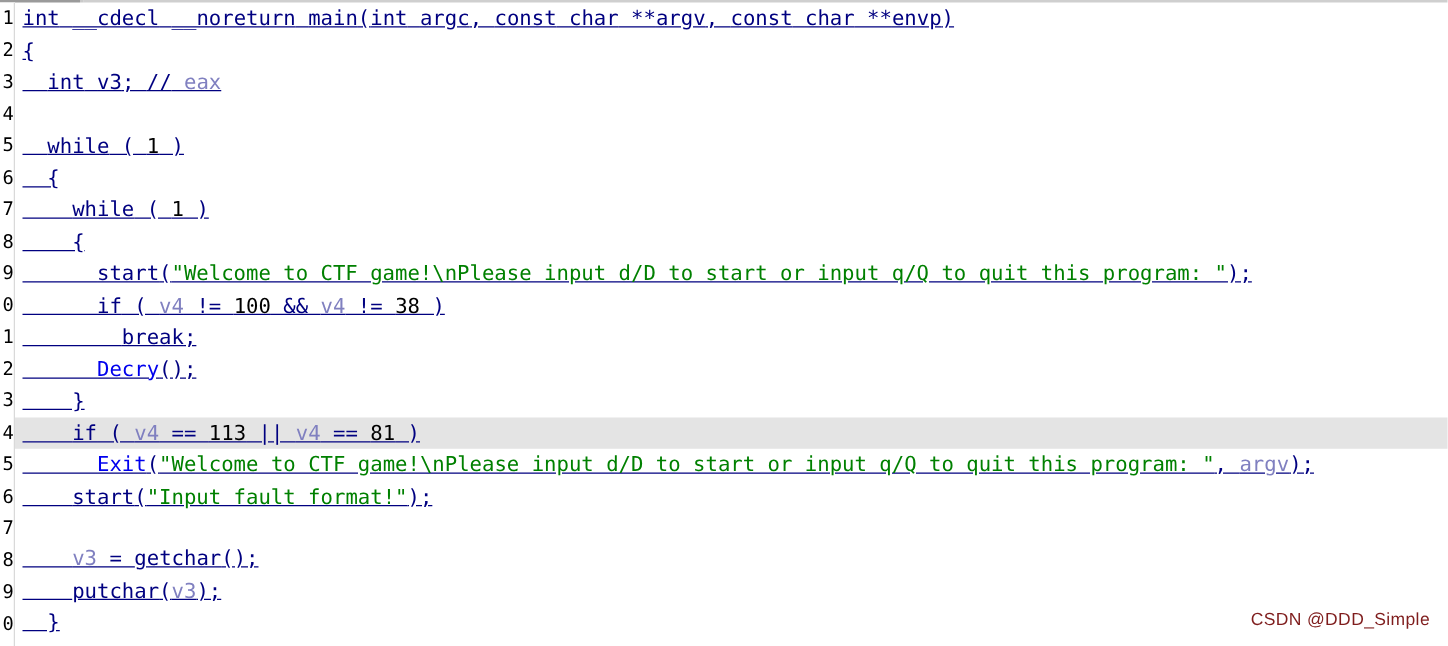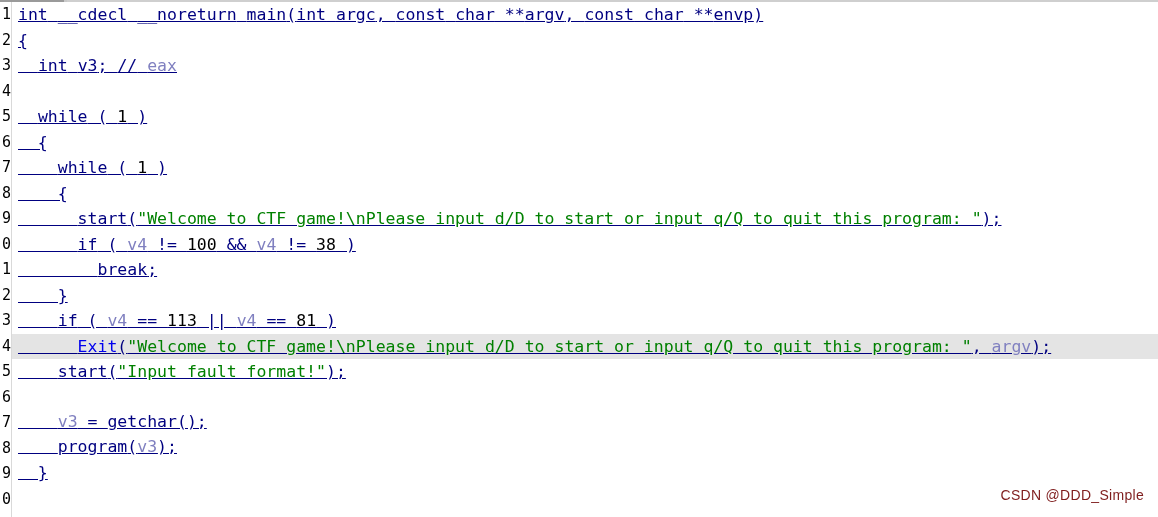--- a/index.html
+++ b/index.html
@@ -120,26 +120,27 @@
         <div class="line" style="position: relative; z-index: 1;"><span class="pun">  </span><span class="kw">int</span><span class="pun"> </span><span class="kw">v3</span><span class="pun">; </span><span class="cmtm">//</span><span class="pun"> </span><span class="cmt">eax</span></div>
         <div class="line" style="position: relative; z-index: 1;"><span class="pun"></span></div>
         <div class="line" style="position: relative; z-index: 1;"><span class="pun">  </span><span class="kw">while</span><span class="pun"> ( </span><span class="num">1</span><span class="pun"> )</span></div>
         <div class="line" style="position: relative; z-index: 1;"><span class="pun">  {</span></div>
         <div class="line" style="position: relative; z-index: 1;"><span class="pun">    </span><span class="kw">while</span><span class="pun"> ( </span><span class="num">1</span><span class="pun"> )</span></div>
         <div class="line" style="position: relative; z-index: 1;"><span class="pun">    {</span></div>
         <div class="line" style="position: relative; z-index: 1;"><span class="pun">      </span><span class="fn">start</span><span class="pun">(</span><span class="str">"Welcome to CTF game!\nPlease input d/D to start or input q/Q to quit this program: "</span><span class="pun">);</span></div>
         <div class="line" style="position: relative; z-index: 1;"><span class="pun">      </span><span class="kw">if</span><span class="pun"> ( </span><span class="var">v4</span><span class="pun"> != </span><span class="num">100</span><span class="pun"> &amp;&amp; </span><span class="var">v4</span><span class="pun"> != </span><span class="num">38</span><span class="pun"> )</span></div>
         <div class="line" style="position: relative; z-index: 1;"><span class="pun">        </span><span class="kw">break</span><span class="pun">;</span></div>
         <div class="hl-band" style="top: 331.5px; z-index: 0;"></div>
+        <div class="line hl" style="background: transparent; position: relative; z-index: 1;"><span class="pun">      </span><span class="ufn">Decry</span><span class="pun">();</span></div>
         <div class="line" style="position: relative; z-index: 1;"><span class="pun">    }</span></div>
         <div class="line" style="position: relative; z-index: 1;"><span class="pun">    </span><span class="kw">if</span><span class="pun"> ( </span><span class="var">v4</span><span class="pun"> == </span><span class="num">113</span><span class="pun"> || </span><span class="var">v4</span><span class="pun"> == </span><span class="num">81</span><span class="pun"> )</span></div>
         <div class="line" style="position: relative; z-index: 1;"><span class="pun">      </span><span class="ufn">Exit</span><span class="pun">(</span><span class="str">"Welcome to CTF game!\nPlease input d/D to start or input q/Q to quit this program: "</span><span class="pun">, </span><span class="var">argv</span><span class="pun">);</span></div>
         <div class="line" style="position: relative; z-index: 1;"><span class="pun">    </span><span class="fn">start</span><span class="pun">(</span><span class="str">"Input fault format!"</span><span class="pun">);</span></div>
         <div class="line" style="position: relative; z-index: 1; margin-top: 24px;"><span class="pun">    </span><span class="var">v3</span><span class="pun"> = </span><span class="fn">getchar</span><span class="pun">();</span></div>
-        <div class="line" style="position: relative; z-index: 1;"><span class="pun">    </span><span class="fn">program</span><span class="pun">(</span><span class="var">v3</span><span class="pun">);</span></div>
+        <div class="line" style="position: relative; z-index: 1;"><span class="pun">    </span><span class="fn">putchar</span><span class="pun">(</span><span class="var">v3</span><span class="pun">);</span></div>
         <div class="line" style="position: relative; z-index: 1;"><span class="pun">  }</span></div>
       </div>
 
   </div>
 
   <div class="watermark">CSDN @DDD_Simple</div>
 
 </div>
 
 </body></html>

